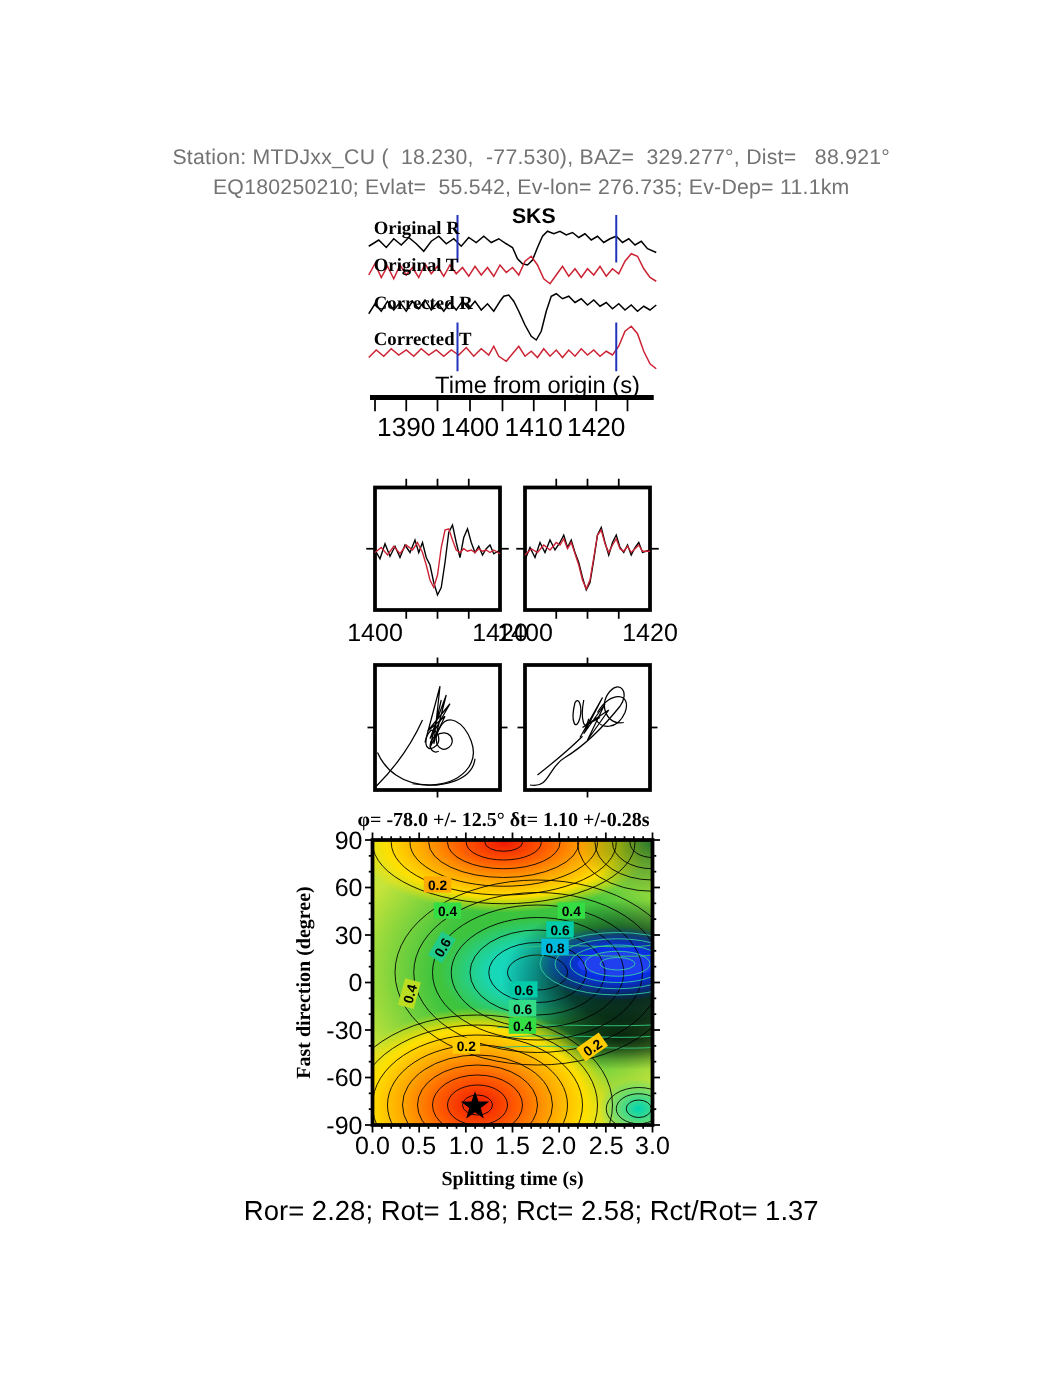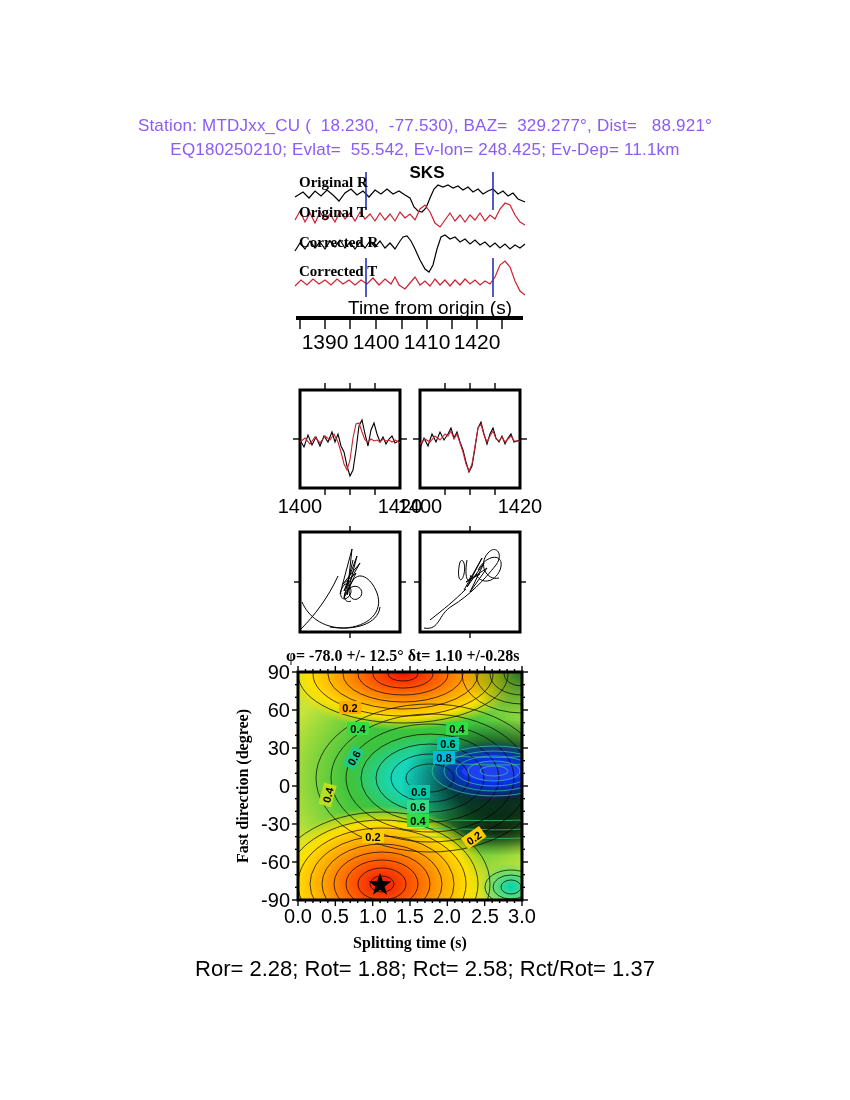--- a/index.html
+++ b/index.html
@@ -1,35 +1,35 @@
 <!DOCTYPE html>
 <html><head>
 <meta charset="utf-8">
 <style>
   html,body{margin:0;padding:0;background:#fff;}
   #page{position:relative;width:850px;height:1100px;background:#fff;overflow:hidden;
         font-family:"Liberation Sans",sans-serif;color:#000;}
   .hdr{position:absolute;left:0;width:850px;text-align:center;font-size:17px;
-       letter-spacing:0.2px;white-space:pre;color:#8b5cf6;}
+       letter-spacing:0.2px;white-space:pre;color:#737373;}
   svg{position:absolute;overflow:visible;}
   svg text{font-family:"Liberation Sans",sans-serif;fill:#000;}
   .serifb{font-family:"Liberation Serif",serif;font-weight:bold;}
   .tick{stroke:#000;stroke-width:1.4;}
   .num{font-size:20px;}
   .clbl{font-family:"Liberation Sans",sans-serif;font-size:11px;font-weight:bold;fill:#000;}
   #footer{position:absolute;left:0;top:956px;width:850px;text-align:center;
           font-size:22px;white-space:pre;}
 </style>
 </head>
 <body>
 
 <div id="page">
 
   <div class="hdr" style="top:116px">Station: MTDJxx_CU (  18.230,  -77.530), BAZ=  329.277°, Dist=   88.921°</div>
-  <div class="hdr" style="top:140px">EQ180250210; Evlat=  55.542, Ev-lon= 248.425; Ev-Dep= 11.1km</div>
+  <div class="hdr" style="top:140px">EQ180250210; Evlat=  55.542, Ev-lon= 276.735; Ev-Dep= 11.1km</div>
 
   <svg style="left:295px;top:165px" width="230" height="150">
     <polyline fill="none" stroke="#000" stroke-width="1.2" points="0,32 8,27 14,33 20,26 26,31 32,25 38,30 44,36 50,28 56,24 62,30 68,26 74,32 80,25 86,29 92,24 98,29 104,26 110,30 115,33 119,42 123,46 127,47 131,43 135,33 139,24 143,20 148,22 153,20 158,23 163,21 168,25 173,22 178,27 183,24 188,29 193,26 198,24 203,29 208,26 213,31 218,28 223,34 230,37"></polyline>
     <polyline fill="none" stroke="#cc2233" stroke-width="1.2" points="0,55 5,46 10,57 15,48 20,58 25,47 30,55 35,49 40,57 45,46 50,54 55,48 60,56 65,47 70,54 75,49 80,56 85,48 90,55 95,49 100,56 105,47 110,53 115,49 120,55 125,44 130,40 135,47 140,58 145,62 150,55 155,48 160,56 165,50 170,57 175,50 180,55 185,48 190,56 195,50 200,54 205,44 210,38 215,40 220,50 225,57 230,60"></polyline>
     <polyline fill="none" stroke="#000" stroke-width="1.2" points="0,86 5,78 10,84 15,76 20,83 25,77 30,84 35,76 40,82 45,75 50,83 55,77 60,84 65,77 70,83 75,76 80,82 85,76 90,83 95,78 100,84 105,76 108,72 112,71 116,76 120,84 125,95 130,104 134,107 138,100 142,84 146,72 150,70 155,74 160,72 165,77 170,74 175,79 180,75 185,80 190,77 195,82 200,78 205,83 210,79 215,84 220,80 225,83 230,79"></polyline>
     <polyline fill="none" stroke="#cc2233" stroke-width="1.2" points="0,121 6,115 12,120 18,114 24,119 30,115 36,120 42,114 48,119 54,115 60,120 66,115 72,119 78,113 84,120 90,114 96,119 100,112 104,120 110,124 115,118 120,112 125,120 130,116 135,121 140,114 145,120 150,115 155,121 160,115 165,120 170,114 175,119 180,115 185,120 190,116 195,119 200,112 205,100 210,96 215,102 220,116 225,126 230,130"></polyline>
     <line x1="71" y1="7" x2="71" y2="45" stroke="#2233bb" stroke-width="1.6"></line>
     <line x1="198" y1="7" x2="198" y2="45" stroke="#2233bb" stroke-width="1.6"></line>
     <line x1="71" y1="93" x2="71" y2="132" stroke="#2233bb" stroke-width="1.6"></line>
     <line x1="198" y1="93" x2="198" y2="132" stroke="#2233bb" stroke-width="1.6"></line>

